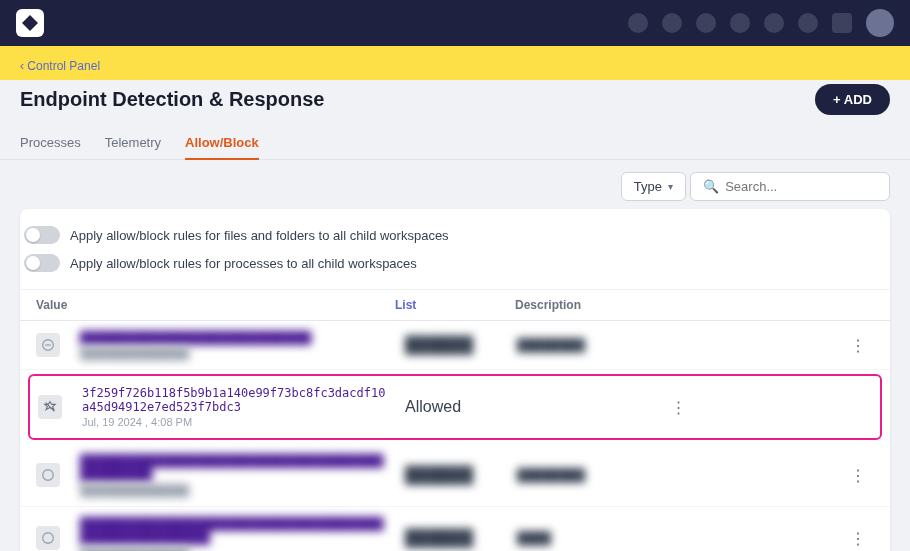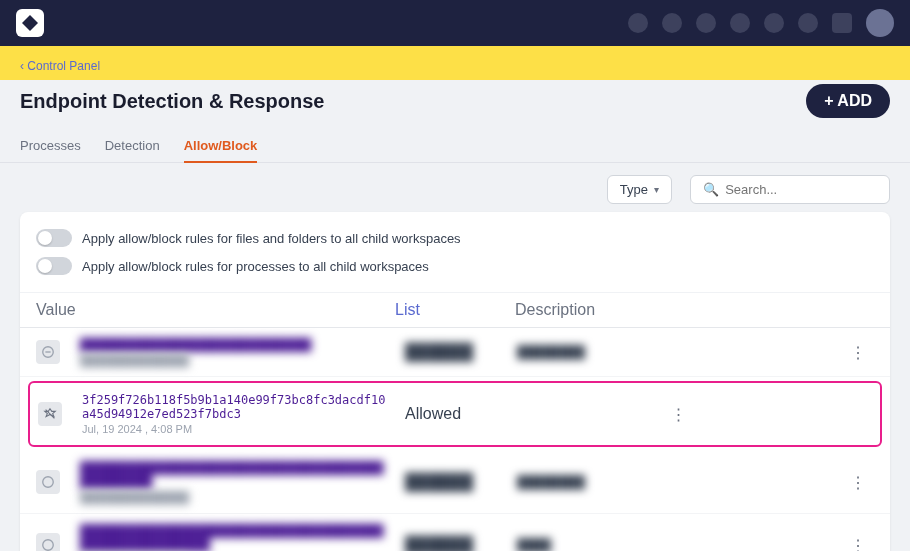--- a/index.html
+++ b/index.html
@@ -89,21 +89,21 @@
       font-size: 20px;
       font-weight: 700;
       color: #1a1d2e;
     }
     .add-button {
       background: #1e2240;
       color: #fff;
       border: none;
       border-radius: 20px;
       padding: 8px 18px;
-      font-size: 16px;
+      font-size: 13px;
       font-weight: 600;
       cursor: pointer;
       display: flex;
       align-items: center;
       gap: 6px;
     }
 
     
     .tabs-bar {
       display: flex;
@@ -125,21 +125,21 @@
       border-bottom: 2px solid #e05a1e;
       font-weight: 600;
     }
 
     
     .filter-bar {
       display: flex;
       justify-content: flex-end;
       align-items: center;
       padding: 12px 20px 8px;
-      gap: 18px;
+      gap: 4px;
       background: #f0f2f5;
     }
     .type-dropdown {
       display: flex;
       align-items: center;
       gap: 6px;
       background: #fff;
       border: 1px solid #d1d5db;
       border-radius: 6px;
       padding: 6px 12px;
@@ -178,21 +178,21 @@
     .panel {
       background: #fff;
       margin: 0 20px;
       border-radius: 8px;
       box-shadow: 0 1px 3px rgba(0,0,0,0.08);
       overflow: hidden;
     }
 
     
     .toggle-section {
-      padding: 12px 16px;
+      padding: 12px 4px;
       border-bottom: 1px solid #f0f2f5;
     }
     .toggle-row {
       display: flex;
       align-items: center;
       gap: 10px;
       padding: 5px 0;
     }
     .toggle-switch {
       width: 36px; height: 18px;
@@ -216,23 +216,23 @@
     }
 
     
     .table-header {
       display: grid;
       grid-template-columns: 1fr 120px 1fr;
       padding: 8px 16px;
       border-bottom: 1px solid #e5e7eb;
     }
     .col-header {
-      font-size: 16px;
+      font-size: 12px;
       color: #6b7280;
-      font-weight: 400;
+      font-weight: 700;
     }
     .col-header.list-col { color: #5a6acf; }
 
     
     .table-row {
       display: grid;
       grid-template-columns: 36px 1fr 120px 1fr 32px;
       align-items: center;
       padding: 10px 16px;
       border-bottom: 1px solid #f3f4f6;
@@ -323,21 +323,21 @@
   <span class="breadcrumb-text">Control Panel</span>
 </div>
 
 <div class="page-header">
   <h1 class="page-title">Endpoint Detection &amp; Response</h1>
   <button class="add-button">+ ADD</button>
 </div>
 
 <div class="tabs-bar">
   <div class="tab">Processes</div>
-  <div class="tab">Detection</div>
+  <div class="tab">Telemetry</div>
   <div class="tab active">Allow/Block</div>
 </div>
 
 <div class="filter-bar">
   <div class="type-dropdown">
     <span>Type</span>
     <span class="chevron-icon">▾</span>
   </div>
   <div class="search-box">
     <span class="search-icon">🔍</span>

